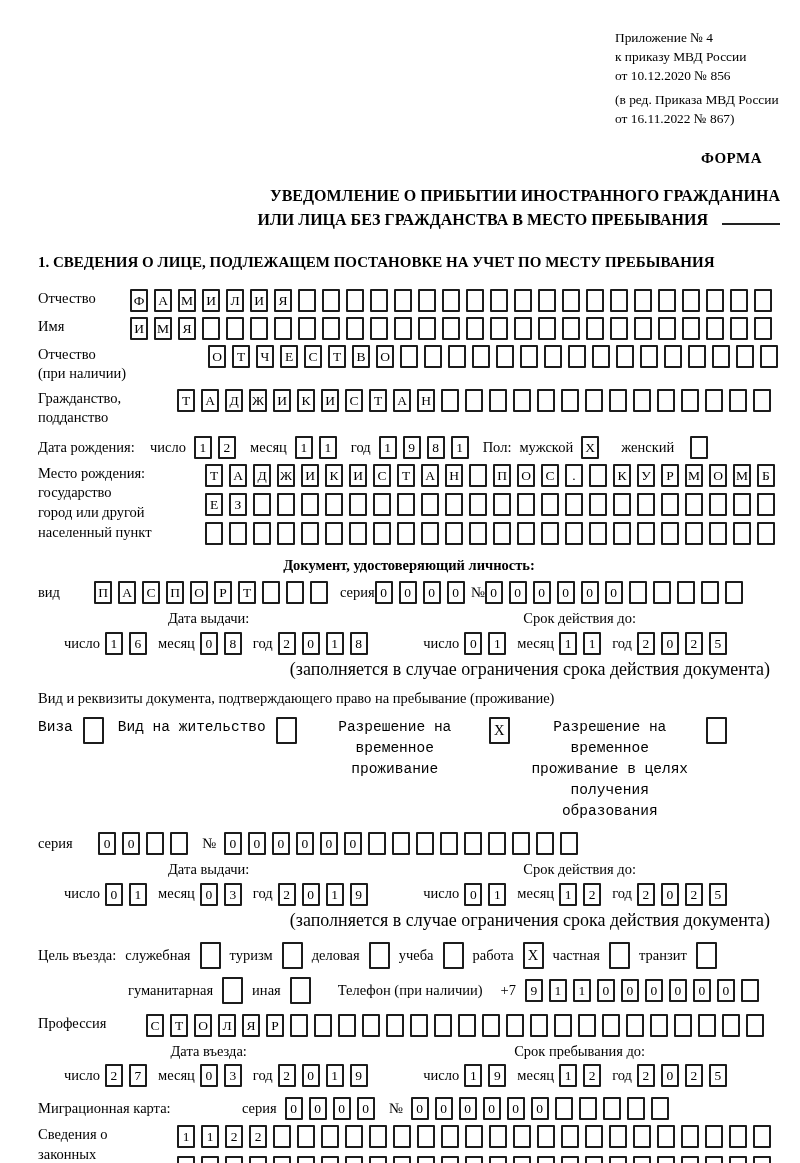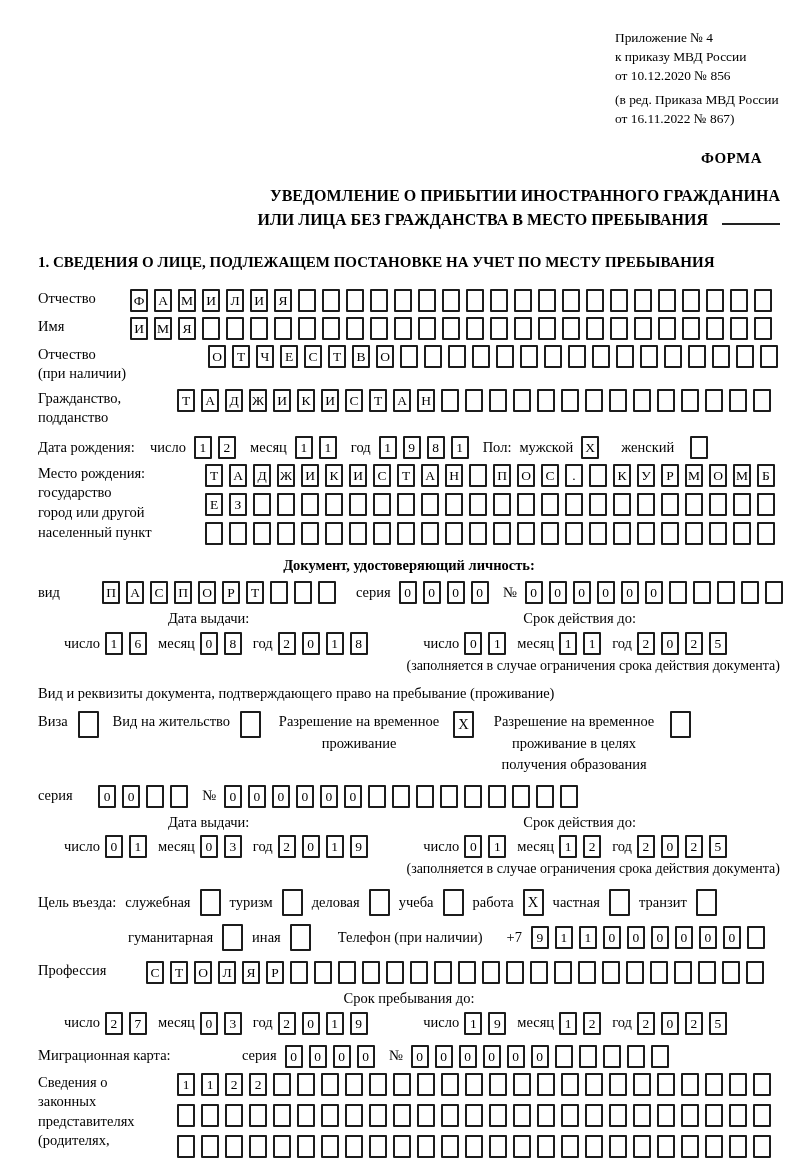--- a/index.html
+++ b/index.html
@@ -26,32 +26,32 @@
   .doc-head{text-align:center;font-weight:bold;margin:2px 0 6px 0;}
 
   .dates-head{display:flex;margin-top:4px;}
   .dh{text-align:center;}
   .dh.l{width:46%;}
   .dh.r{flex:1;}
   .dates-row{display:flex;margin-top:3px;align-items:center;}
   .dgroup{display:flex;align-items:center;gap:5px;}
   .dgroup.l{width:46%;padding-left:26px;box-sizing:border-box;}
   .dgroup.r{flex:1;padding-left:44px;box-sizing:border-box;}
-  .note-right{text-align:right;font-size:14px;margin:2px 0 8px 0;}
+  .note-right{text-align:right;font-size:18px;margin:2px 10px 8px 0;}
 
   .txt{margin:4px 0;}
   .opts{display:flex;align-items:flex-start;margin:8px 0 10px 0;gap:14px;}
   .opt{display:flex;align-items:flex-start;gap:10px;}
-  .optlab{text-align:center;line-height:1.45;}
+  .optlab{text-align:center;line-height:1.45;font-family:Liberation Mono, monospace;}
   .opt .w170{width:168px;}
   .opt .w180{width:172px;}
 
   .purp{align-items:center;gap:9px;margin-top:10px;}
   .purp2{align-items:center;gap:9px;margin-top:8px;margin-left:90px;}
-  .phone-lab{margin-left:18px;margin-right:15px;}
+  .phone-lab{margin-left:18px;margin-right:9px;}
 
   .rep-right{flex:1;}
   .rep-right .cells{display:block;margin-bottom:8px;}
   .mt8{justify-content:space-between;}
   .mt10{margin-top:10px;}
 </style>
 </head>
 <body>
 
 <div class="page">
@@ -125,21 +125,21 @@
     </div>
     <div class="bp-rows">
       <div class="cells"><span class="cell">Т</span><span class="cell">А</span><span class="cell">Д</span><span class="cell">Ж</span><span class="cell">И</span><span class="cell">К</span><span class="cell">И</span><span class="cell">С</span><span class="cell">Т</span><span class="cell">А</span><span class="cell">Н</span><span class="cell"></span><span class="cell">П</span><span class="cell">О</span><span class="cell">С</span><span class="cell">.</span><span class="cell"></span><span class="cell">К</span><span class="cell">У</span><span class="cell">Р</span><span class="cell">М</span><span class="cell">О</span><span class="cell">М</span><span class="cell">Б</span></div>
       <div class="cells"><span class="cell">Е</span><span class="cell">З</span><span class="cell"></span><span class="cell"></span><span class="cell"></span><span class="cell"></span><span class="cell"></span><span class="cell"></span><span class="cell"></span><span class="cell"></span><span class="cell"></span><span class="cell"></span><span class="cell"></span><span class="cell"></span><span class="cell"></span><span class="cell"></span><span class="cell"></span><span class="cell"></span><span class="cell"></span><span class="cell"></span><span class="cell"></span><span class="cell"></span><span class="cell"></span><span class="cell"></span></div>
       <div class="cells"><span class="cell"></span><span class="cell"></span><span class="cell"></span><span class="cell"></span><span class="cell"></span><span class="cell"></span><span class="cell"></span><span class="cell"></span><span class="cell"></span><span class="cell"></span><span class="cell"></span><span class="cell"></span><span class="cell"></span><span class="cell"></span><span class="cell"></span><span class="cell"></span><span class="cell"></span><span class="cell"></span><span class="cell"></span><span class="cell"></span><span class="cell"></span><span class="cell"></span><span class="cell"></span><span class="cell"></span></div>
     </div>
   </div>
 
   <div class="doc-head">Документ, удостоверяющий личность:</div>
 
-  <div class="row vc" style="gap:8px">
+  <div class="row vc" style="">
     <span class="lab" style="width:56px">вид</span>
     <span class="cells"><span class="cell">П</span><span class="cell">А</span><span class="cell">С</span><span class="cell">П</span><span class="cell">О</span><span class="cell">Р</span><span class="cell">Т</span><span class="cell"></span><span class="cell"></span><span class="cell"></span></span>
     <span class="dl" style="margin-left:6px">серия</span>
     <span class="cells"><span class="cell">0</span><span class="cell">0</span><span class="cell">0</span><span class="cell">0</span></span>
     <span class="dl">№</span>
     <span class="cells"><span class="cell">0</span><span class="cell">0</span><span class="cell">0</span><span class="cell">0</span><span class="cell">0</span><span class="cell">0</span><span class="cell"></span><span class="cell"></span><span class="cell"></span><span class="cell"></span><span class="cell"></span></span>
   </div>
 
   <div class="dates-head">
     <div class="dh l">Дата выдачи:</div>
@@ -243,20 +243,21 @@
     <span class="dl">+7</span>
     <span class="cells"><span class="cell">9</span><span class="cell">1</span><span class="cell">1</span><span class="cell">0</span><span class="cell">0</span><span class="cell">0</span><span class="cell">0</span><span class="cell">0</span><span class="cell">0</span><span class="cell"></span></span>
   </div>
 
   <div class="row mt10">
     <div class="lab" style="width:108px">Профессия</div>
     <div class="cells"><span class="cell">С</span><span class="cell">Т</span><span class="cell">О</span><span class="cell">Л</span><span class="cell">Я</span><span class="cell">Р</span><span class="cell"></span><span class="cell"></span><span class="cell"></span><span class="cell"></span><span class="cell"></span><span class="cell"></span><span class="cell"></span><span class="cell"></span><span class="cell"></span><span class="cell"></span><span class="cell"></span><span class="cell"></span><span class="cell"></span><span class="cell"></span><span class="cell"></span><span class="cell"></span><span class="cell"></span><span class="cell"></span><span class="cell"></span><span class="cell"></span></div>
   </div>
 
   <div class="dates-head">
+    <div class="dh l">Дата въезда:</div>
     <div class="dh r">Срок пребывания до:</div>
   </div>
   <div class="dates-row">
     <div class="dgroup l">
       <span class="dl">число</span>
       <span class="cells"><span class="cell">2</span><span class="cell">7</span></span>
       <span class="dl">месяц</span>
       <span class="cells"><span class="cell">0</span><span class="cell">3</span></span>
       <span class="dl">год</span>
       <span class="cells"><span class="cell">2</span><span class="cell">0</span><span class="cell">1</span><span class="cell">9</span></span>

